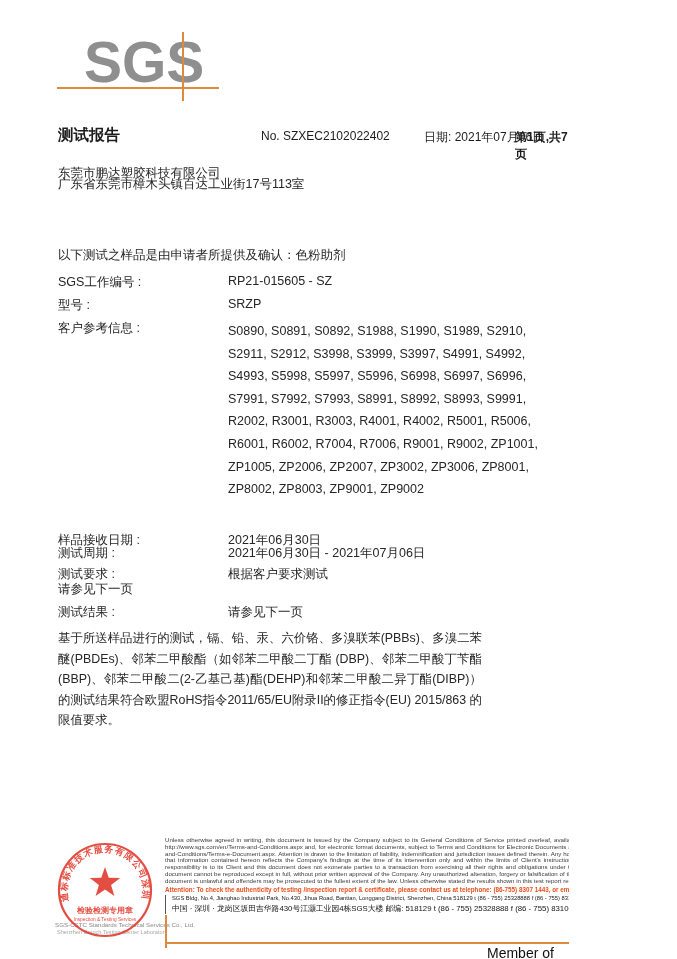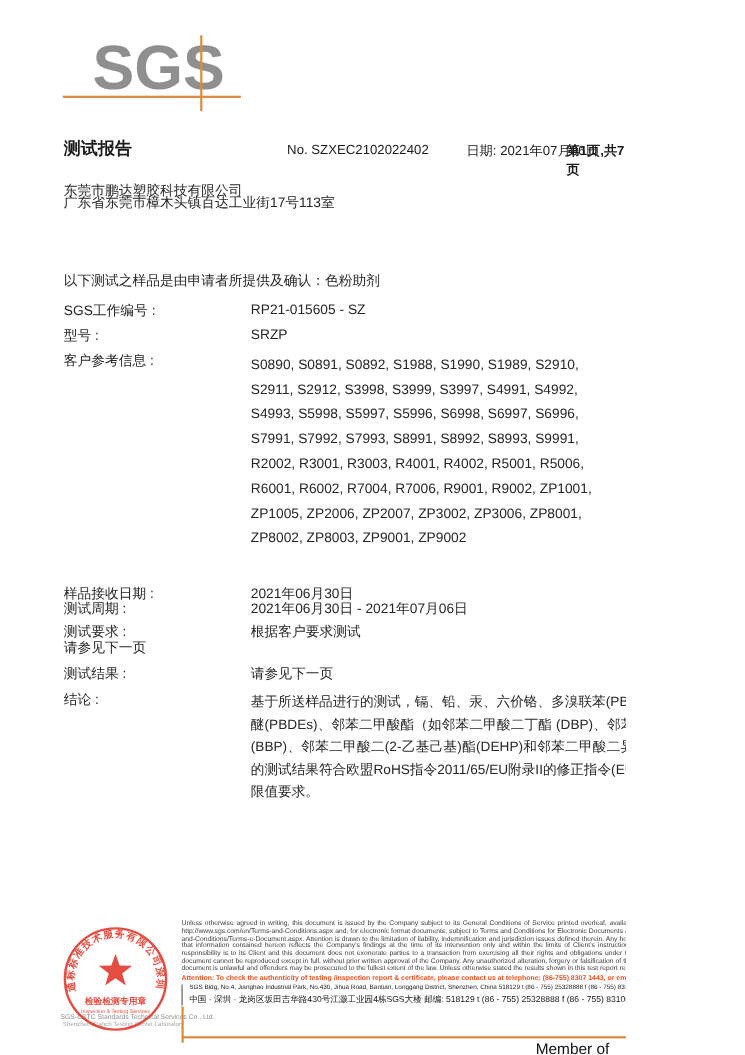--- a/index.html
+++ b/index.html
@@ -108,21 +108,20 @@
   <div class="row r-method">
     <div class="val">请参见下一页</div>
   </div>
 
   <div class="row r-result">
     <div class="lab">测试结果 :</div>
     <div class="val">请参见下一页</div>
   </div>
 
   <div class="row r-conclusion">
-    <div class="lab">结论 :</div>
     <div class="val">基于所送样品进行的测试，镉、铅、汞、六价铬、多溴联苯(PBBs)、多溴二苯醚(PBDEs)、邻苯二甲酸酯（如邻苯二甲酸二丁酯 (DBP)、邻苯二甲酸丁苄酯(BBP)、邻苯二甲酸二(2-乙基己基)酯(DEHP)和邻苯二甲酸二异丁酯(DIBP)）的测试结果符合欧盟RoHS指令2011/65/EU附录II的修正指令(EU) 2015/863 的限值要求。</div>
   </div>
 
   <div class="footer-col">
     <p class="disclaimer">Unless otherwise agreed in writing, this document is issued by the Company subject to its General Conditions of Service printed overleaf, available on request or accessible at http://www.sgs.com/en/Terms-and-Conditions.aspx and, for electronic format documents, subject to Terms and Conditions for Electronic Documents at http://www.sgs.com/en/Terms-and-Conditions/Terms-e-Document.aspx. Attention is drawn to the limitation of liability, indemnification and jurisdiction issues defined therein. Any holder of this document is advised that information contained hereon reflects the Company's findings at the time of its intervention only and within the limits of Client's instructions, if any. The Company's sole responsibility is to its Client and this document does not exonerate parties to a transaction from exercising all their rights and obligations under the transaction documents. This document cannot be reproduced except in full, without prior written approval of the Company. Any unauthorized alteration, forgery or falsification of the content or appearance of this document is unlawful and offenders may be prosecuted to the fullest extent of the law. Unless otherwise stated the results shown in this test report refer only to the sample(s) tested .</p>
     <p class="attention">Attention: To check the authenticity of testing /inspection report &amp; certificate, please contact us at telephone: (86-755) 8307 1443, or email: CN.Doccheck@sgs.com</p>
     <div class="addr-block">
       <div class="addr-en">SGS Bldg, No.4, Jianghao Industrial Park, No.430, Jihua Road, Bantian, Longgang District, Shenzhen, China  518129    t (86 - 755) 25328888    f (86 - 755) 83106190    www.sgsgroup.com.cn</div>
       <div class="addr-cn">中国 · 深圳 · 龙岗区坂田吉华路430号江灏工业园4栋SGS大楼    邮编: 518129    t (86 - 755) 25328888    f (86 - 755) 83106190    e sgs.china@sgs.com</div>
     </div>

